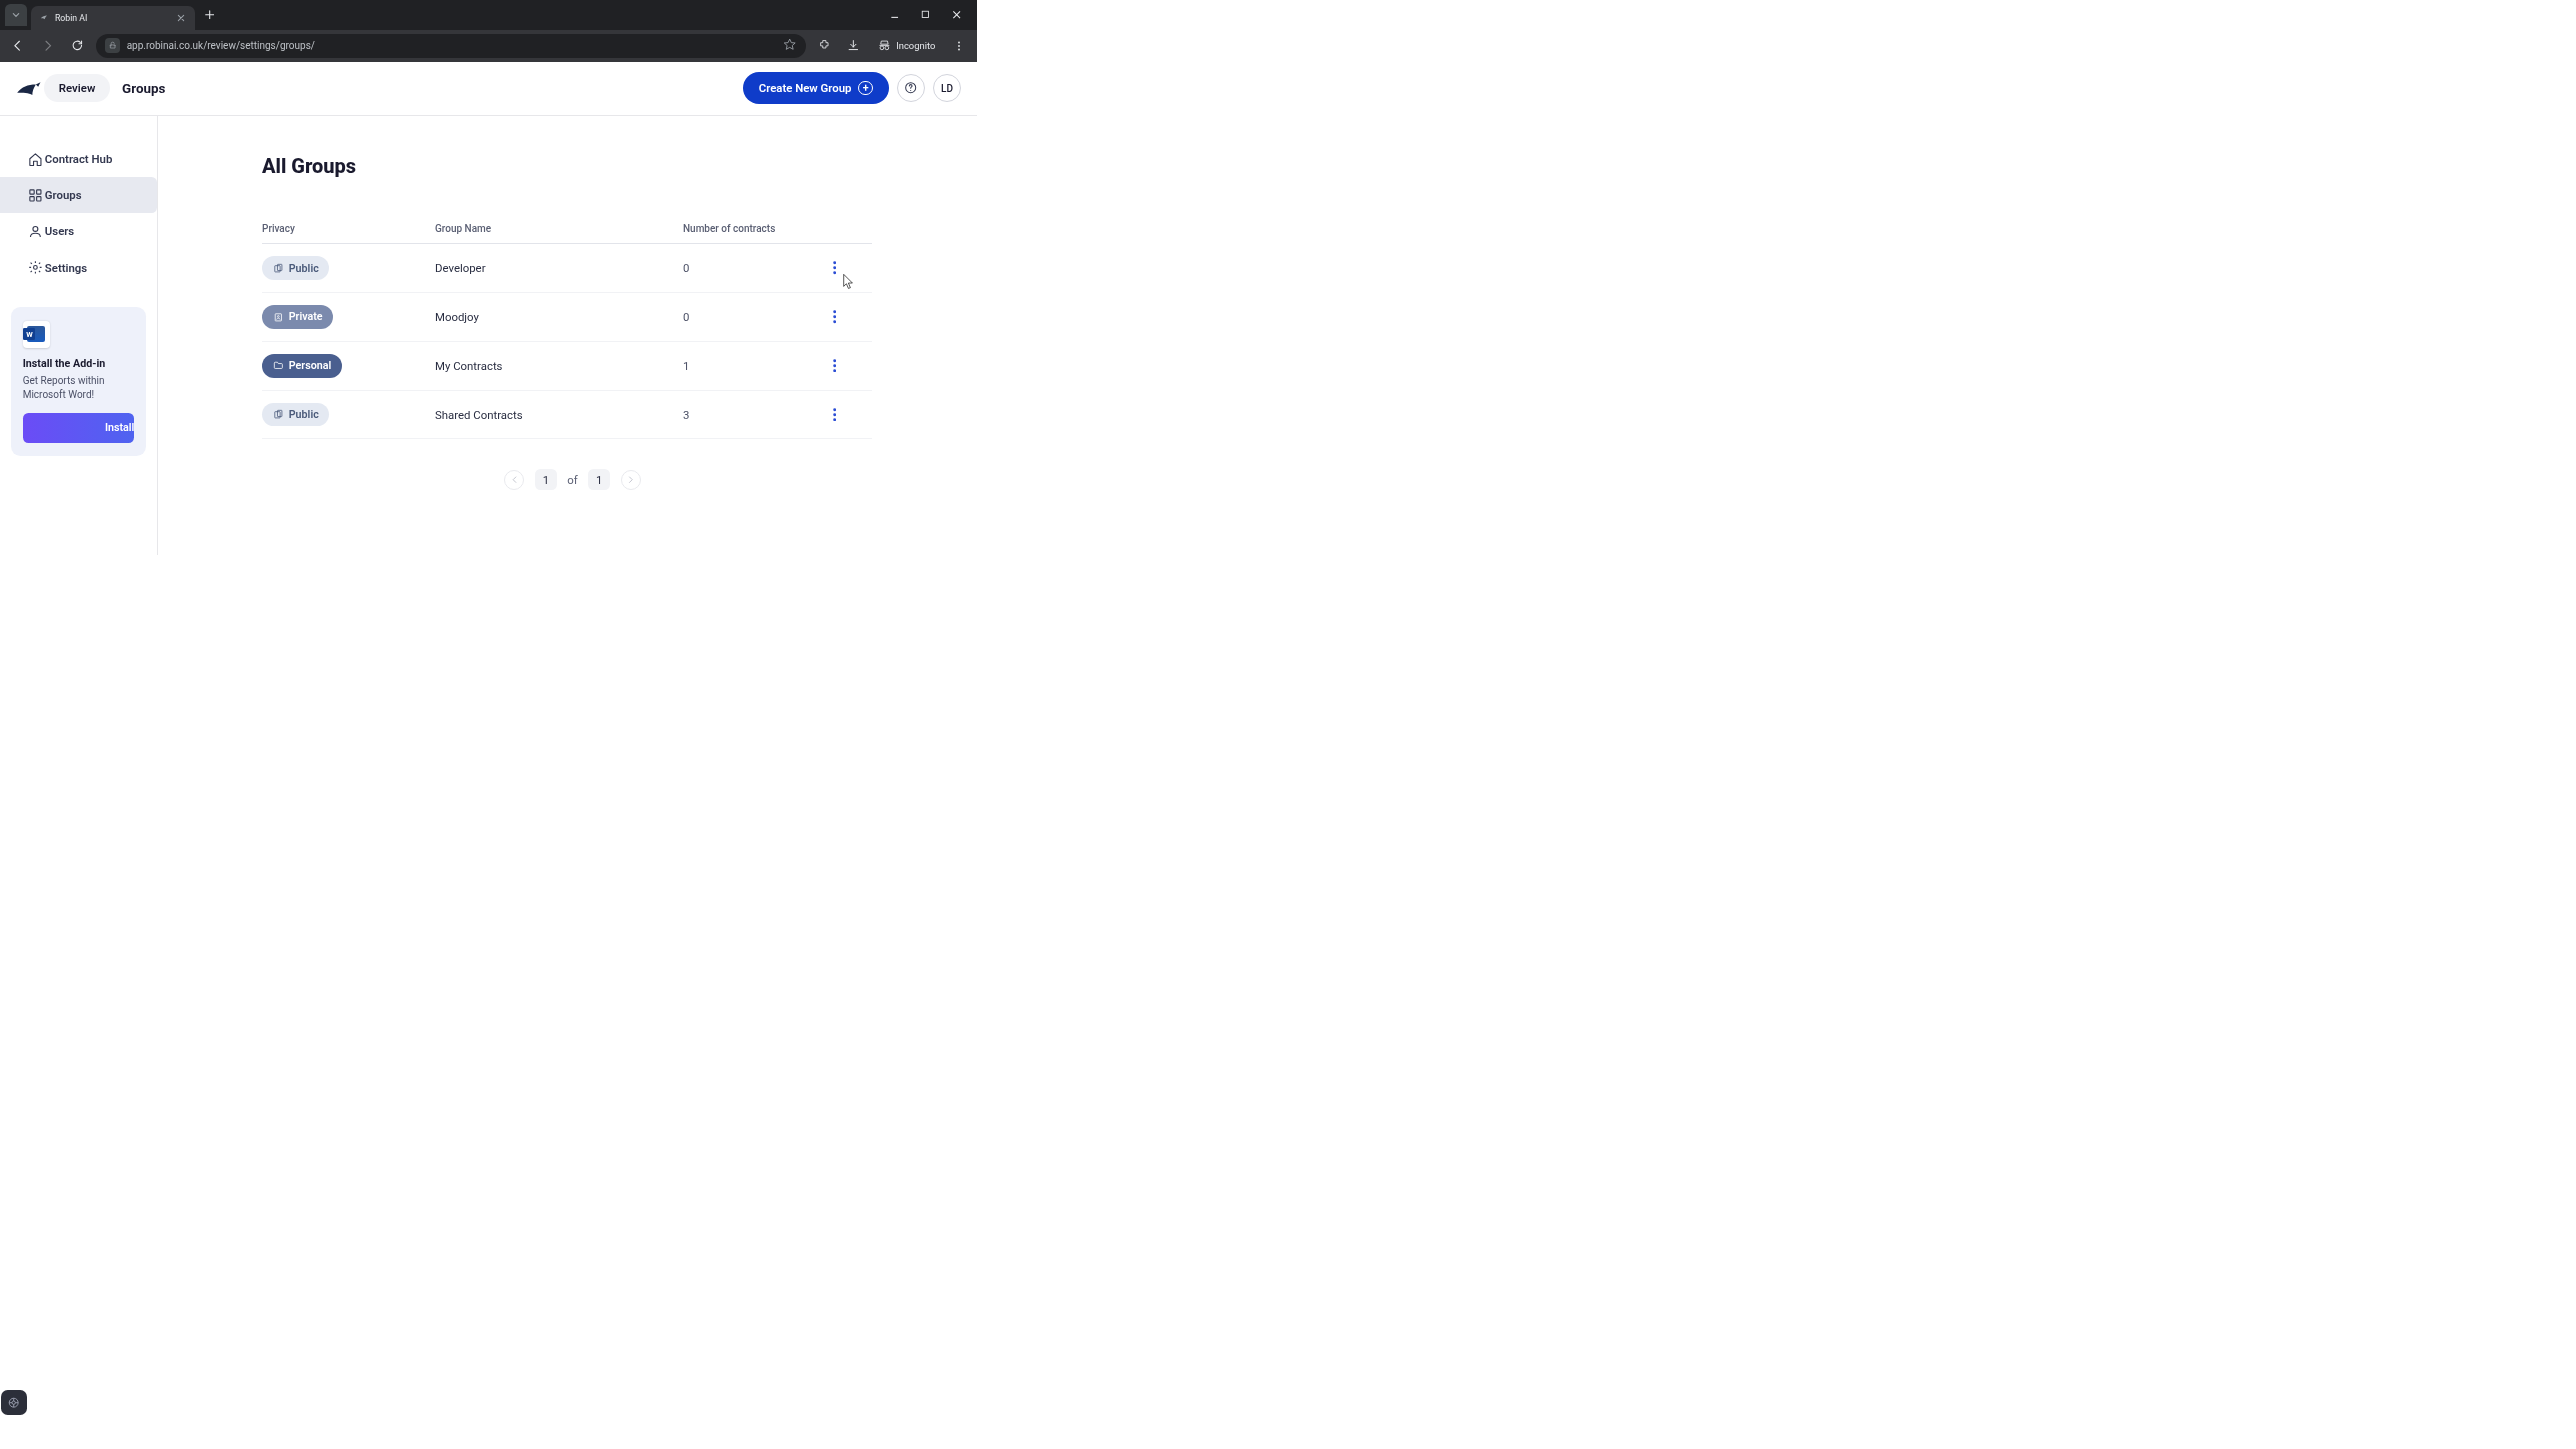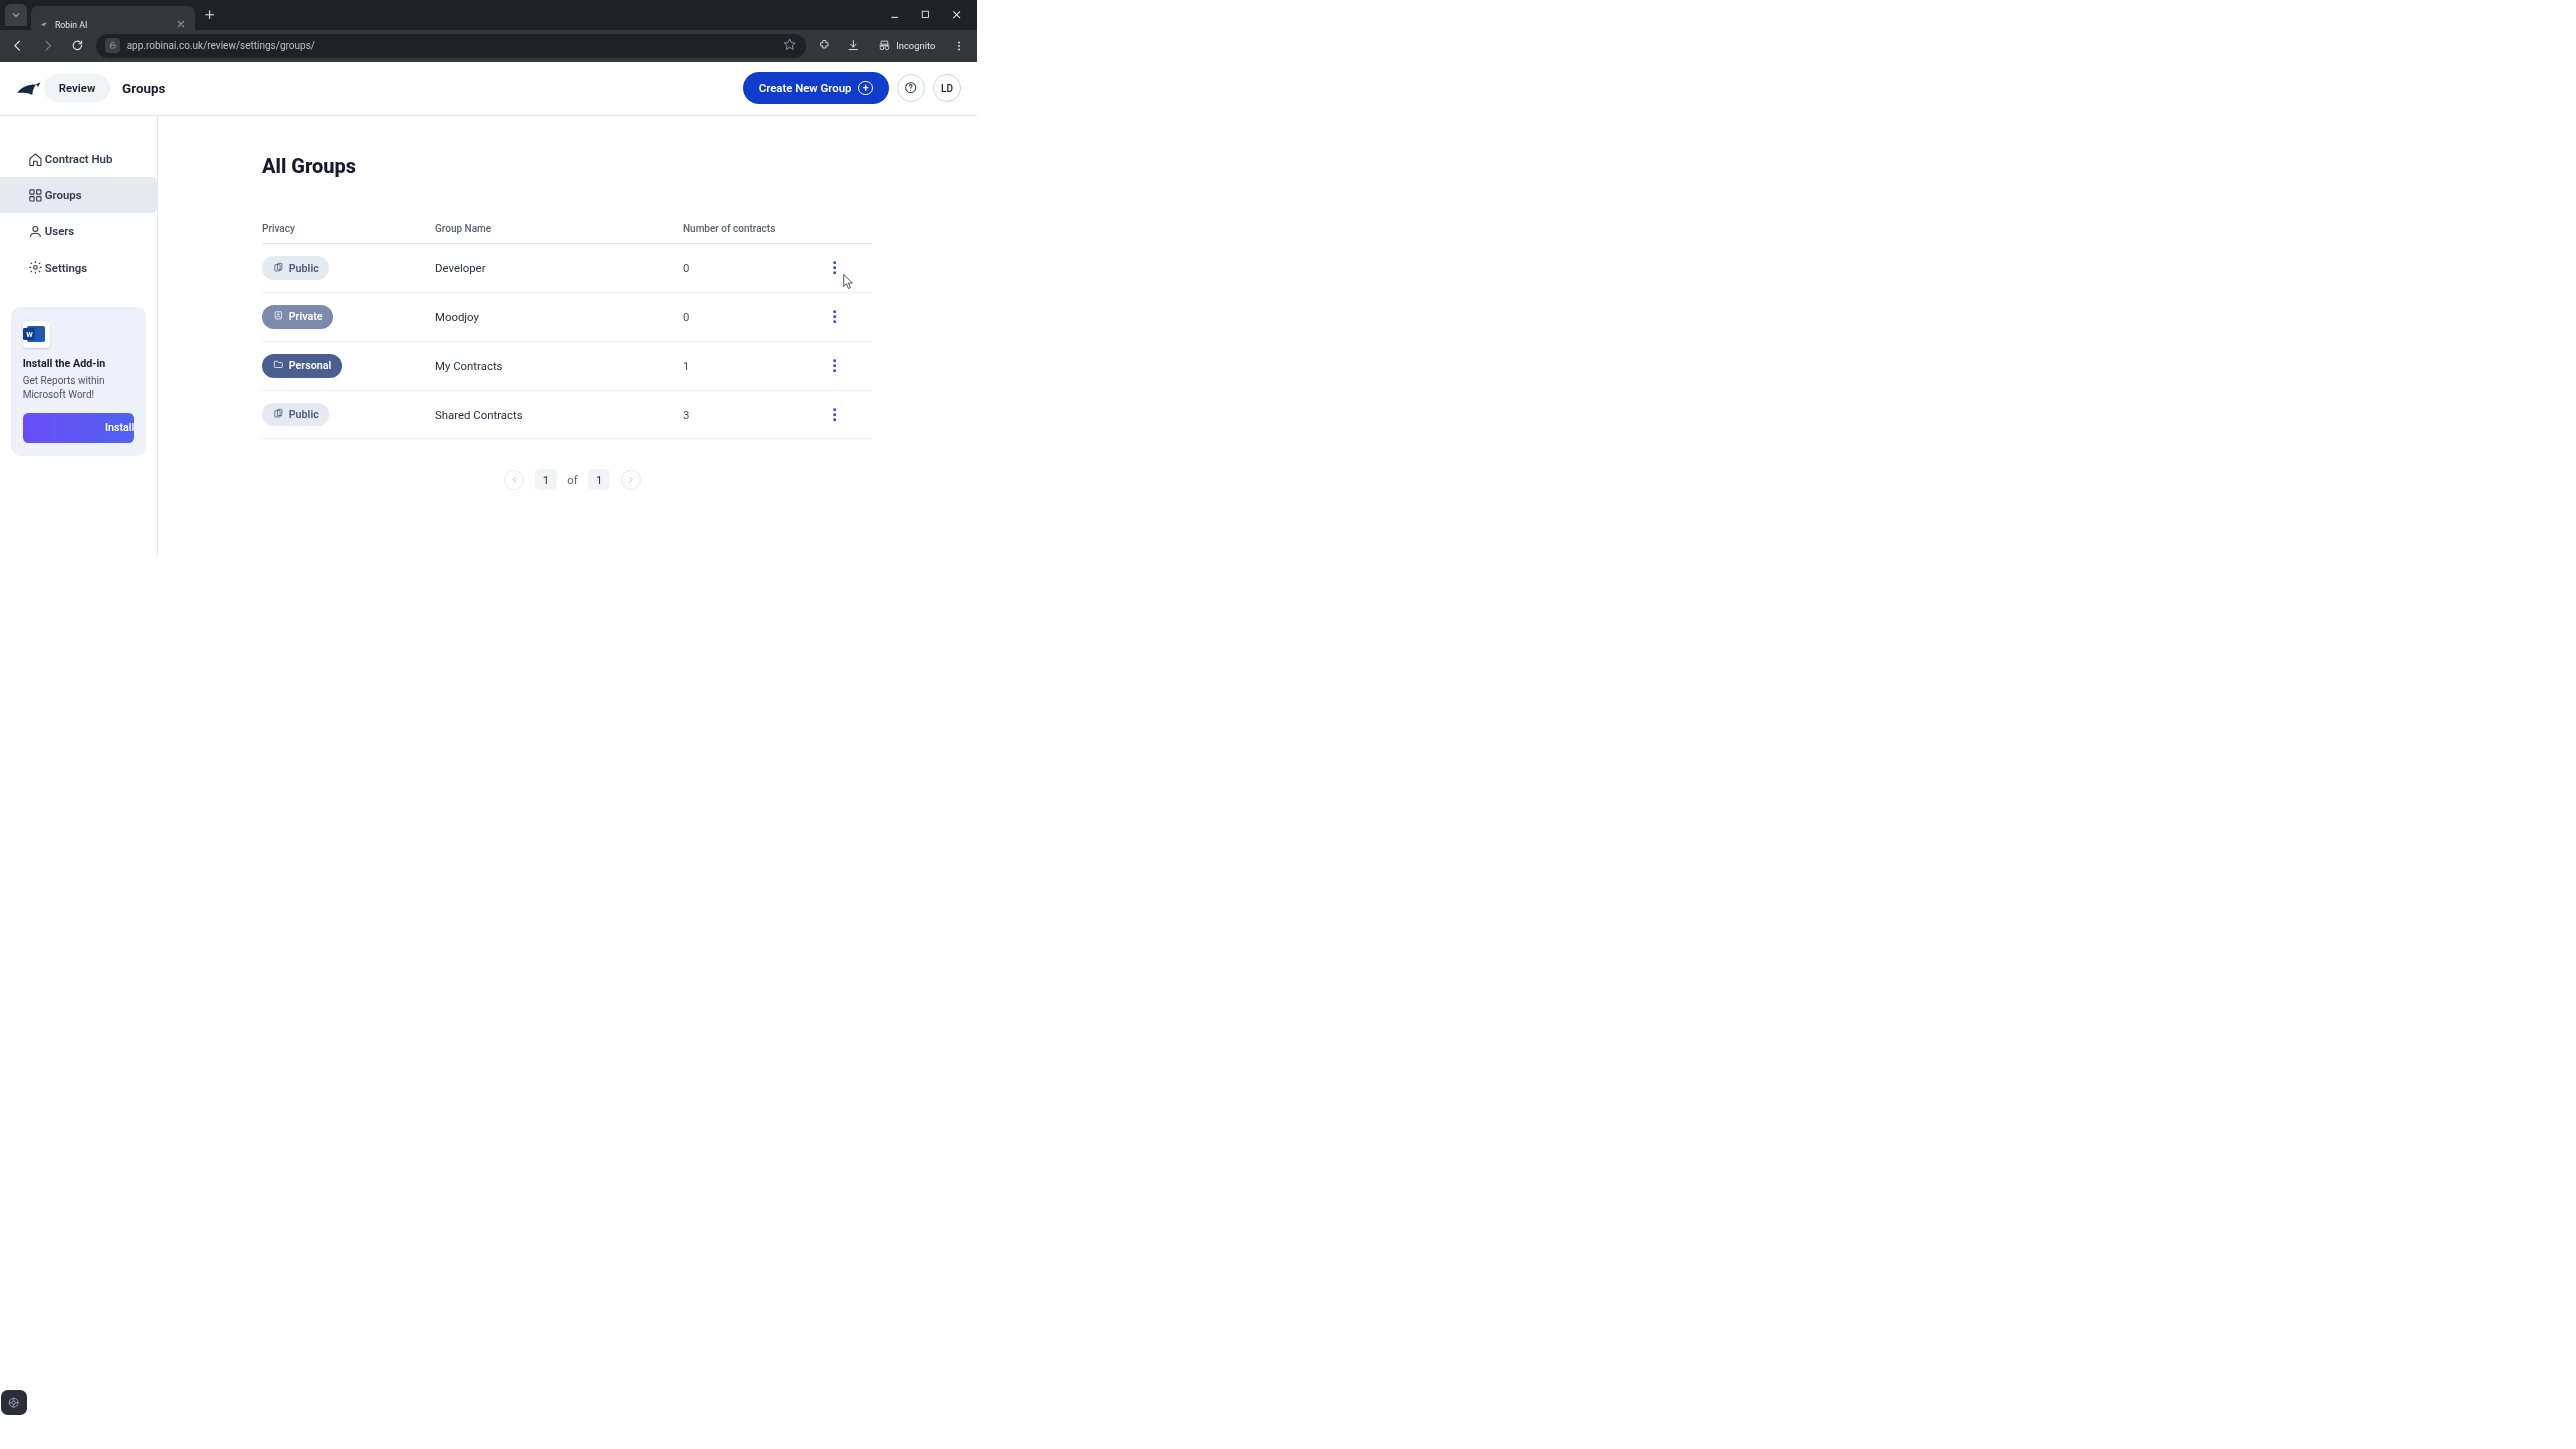--- a/index.html
+++ b/index.html
@@ -28,21 +28,21 @@
       margin-bottom: 0;
       align-self: center;
     }
     .tab-dropdown svg { stroke: #9aa0a6; }
     .browser-tab {
       background: #35363a;
       border-radius: 6.7px 6.7px 0 0;
       height: 24px;
       padding: 0 8px;
       display: flex;
-      align-items: flex-end;
+      align-items: center;
       gap: 5.4px;
       min-width: 164px;
       color: #e8eaed;
       font-size: 8.7px;
     }
     .tab-favicon {
       width: 10.7px; height: 10.7px;
       display: flex; align-items: center; justify-content: center;
     }
     .tab-favicon svg { fill: #9aa0a6; }
@@ -287,20 +287,21 @@
     .trow {
       display: flex;
       align-items: center;
       padding: 12px 0;
       border-bottom: 0.7px solid #f1f2f5;
       font-size: 11.4px;
       color: #2a2e42;
     }
     .badge {
       display: inline-flex;
+      align-items: center;
       gap: 5.4px;
       padding: 5.4px 10.7px;
       border-radius: 14.8px;
       font-size: 10.7px;
       font-weight: 600;
     }
     .badge.public { background: #e4e9f2; color: #4a5a7a; }
     .badge.private { background: #7b8aad; color: #fff; }
     .badge.personal { background: #4a5f8f; color: #fff; }
     .badge svg { width: 10.7px; height: 10.7px; }

